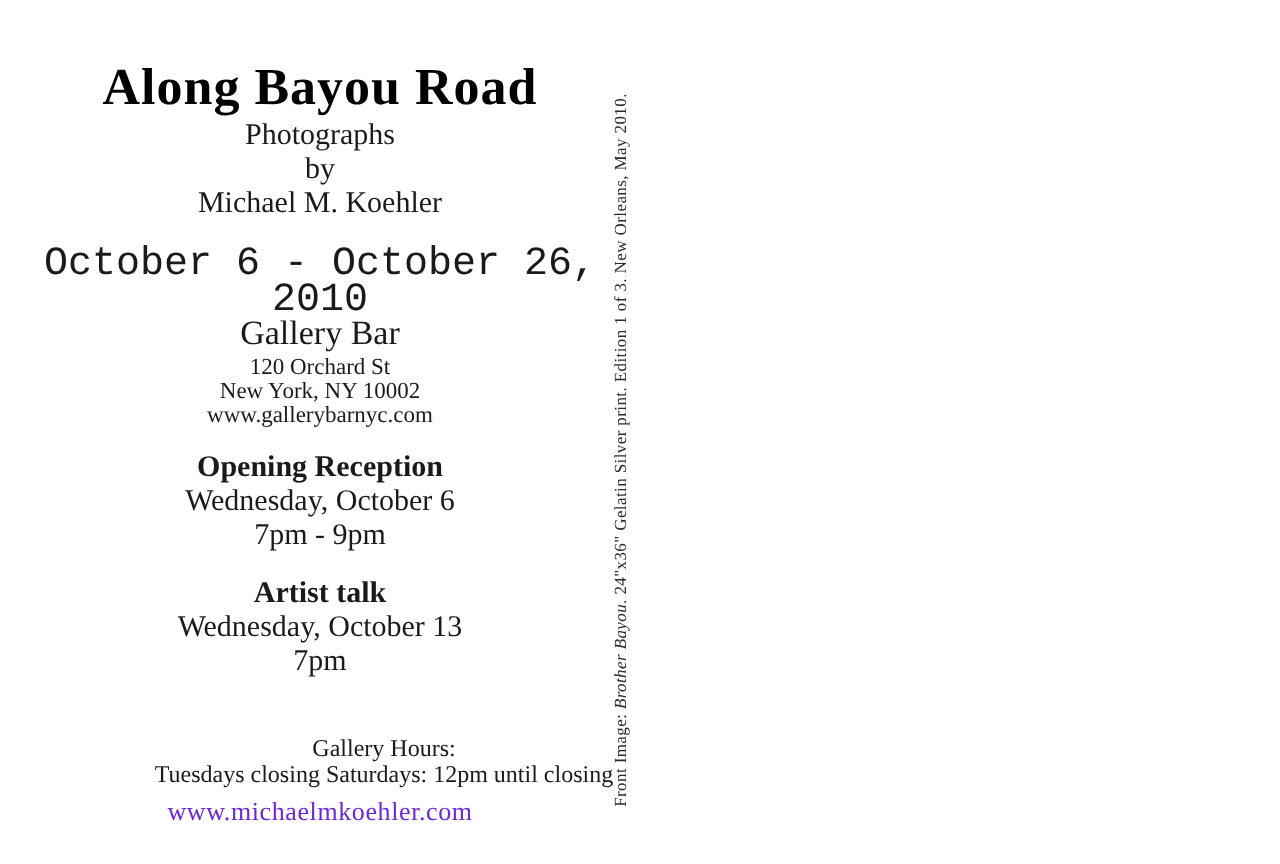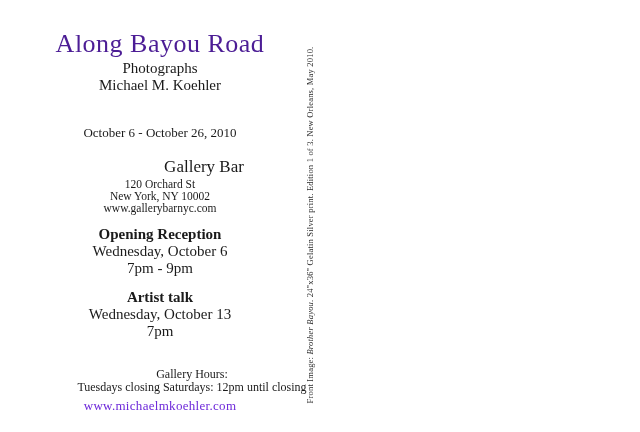--- a/index.html
+++ b/index.html
@@ -22,28 +22,28 @@
     top: 0;
     width: 320px;
     height: 432px;
     text-align: center;
   }
   .block { position: absolute; left: 0; width: 320px; }
 
   .title {
     top: 30px;
     font-size: 26px;
-    font-weight: normal;
-    color: #4c1d95;
+    font-weight: bold;
+    color: #000000;
     letter-spacing: 0.5px;
     line-height: 28px;
   }
   .subtitle { top: 60px; font-size: 15px; line-height: 17px; }
-  .dates { top: 124px; font-size: 13px; line-height: 18px; }
-  .venue-name { top: 157px; font-size: 17px; line-height: 19px; margin-left: 44px; }
+  .dates { top: 124px; font-size: 20px; line-height: 18px; font-family: Liberation Mono, monospace; }
+  .venue-name { top: 157px; font-size: 17px; line-height: 19px; }
   .venue-address { top: 178px; font-size: 11.5px; line-height: 12px; }
   .reception { top: 226px; font-size: 15px; line-height: 17px; }
   .talk { top: 289px; font-size: 15px; line-height: 17px; }
   .bold-line { font-weight: bold; }
   .hours { top: 368px; font-size: 12px; line-height: 13px; padding-left: 32px; }
   .artist-site {
     top: 398px;
     font-size: 13px;
     color: #6d28d9;
     letter-spacing: 0.3px;
@@ -65,20 +65,21 @@
 <body>
 
 <div class="card">
 
   <div class="content-col">
 
     <div class="block title">Along Bayou Road</div>
 
     <div class="block subtitle">
       <div>Photographs</div>
+      <div>by</div>
       <div>Michael M. Koehler</div>
     </div>
 
     <div class="block dates">October 6 - October 26, 2010</div>
 
     <div class="block venue-name">Gallery Bar</div>
 
     <div class="block venue-address">
       <div>120 Orchard St</div>
       <div>New York, NY 10002</div>

